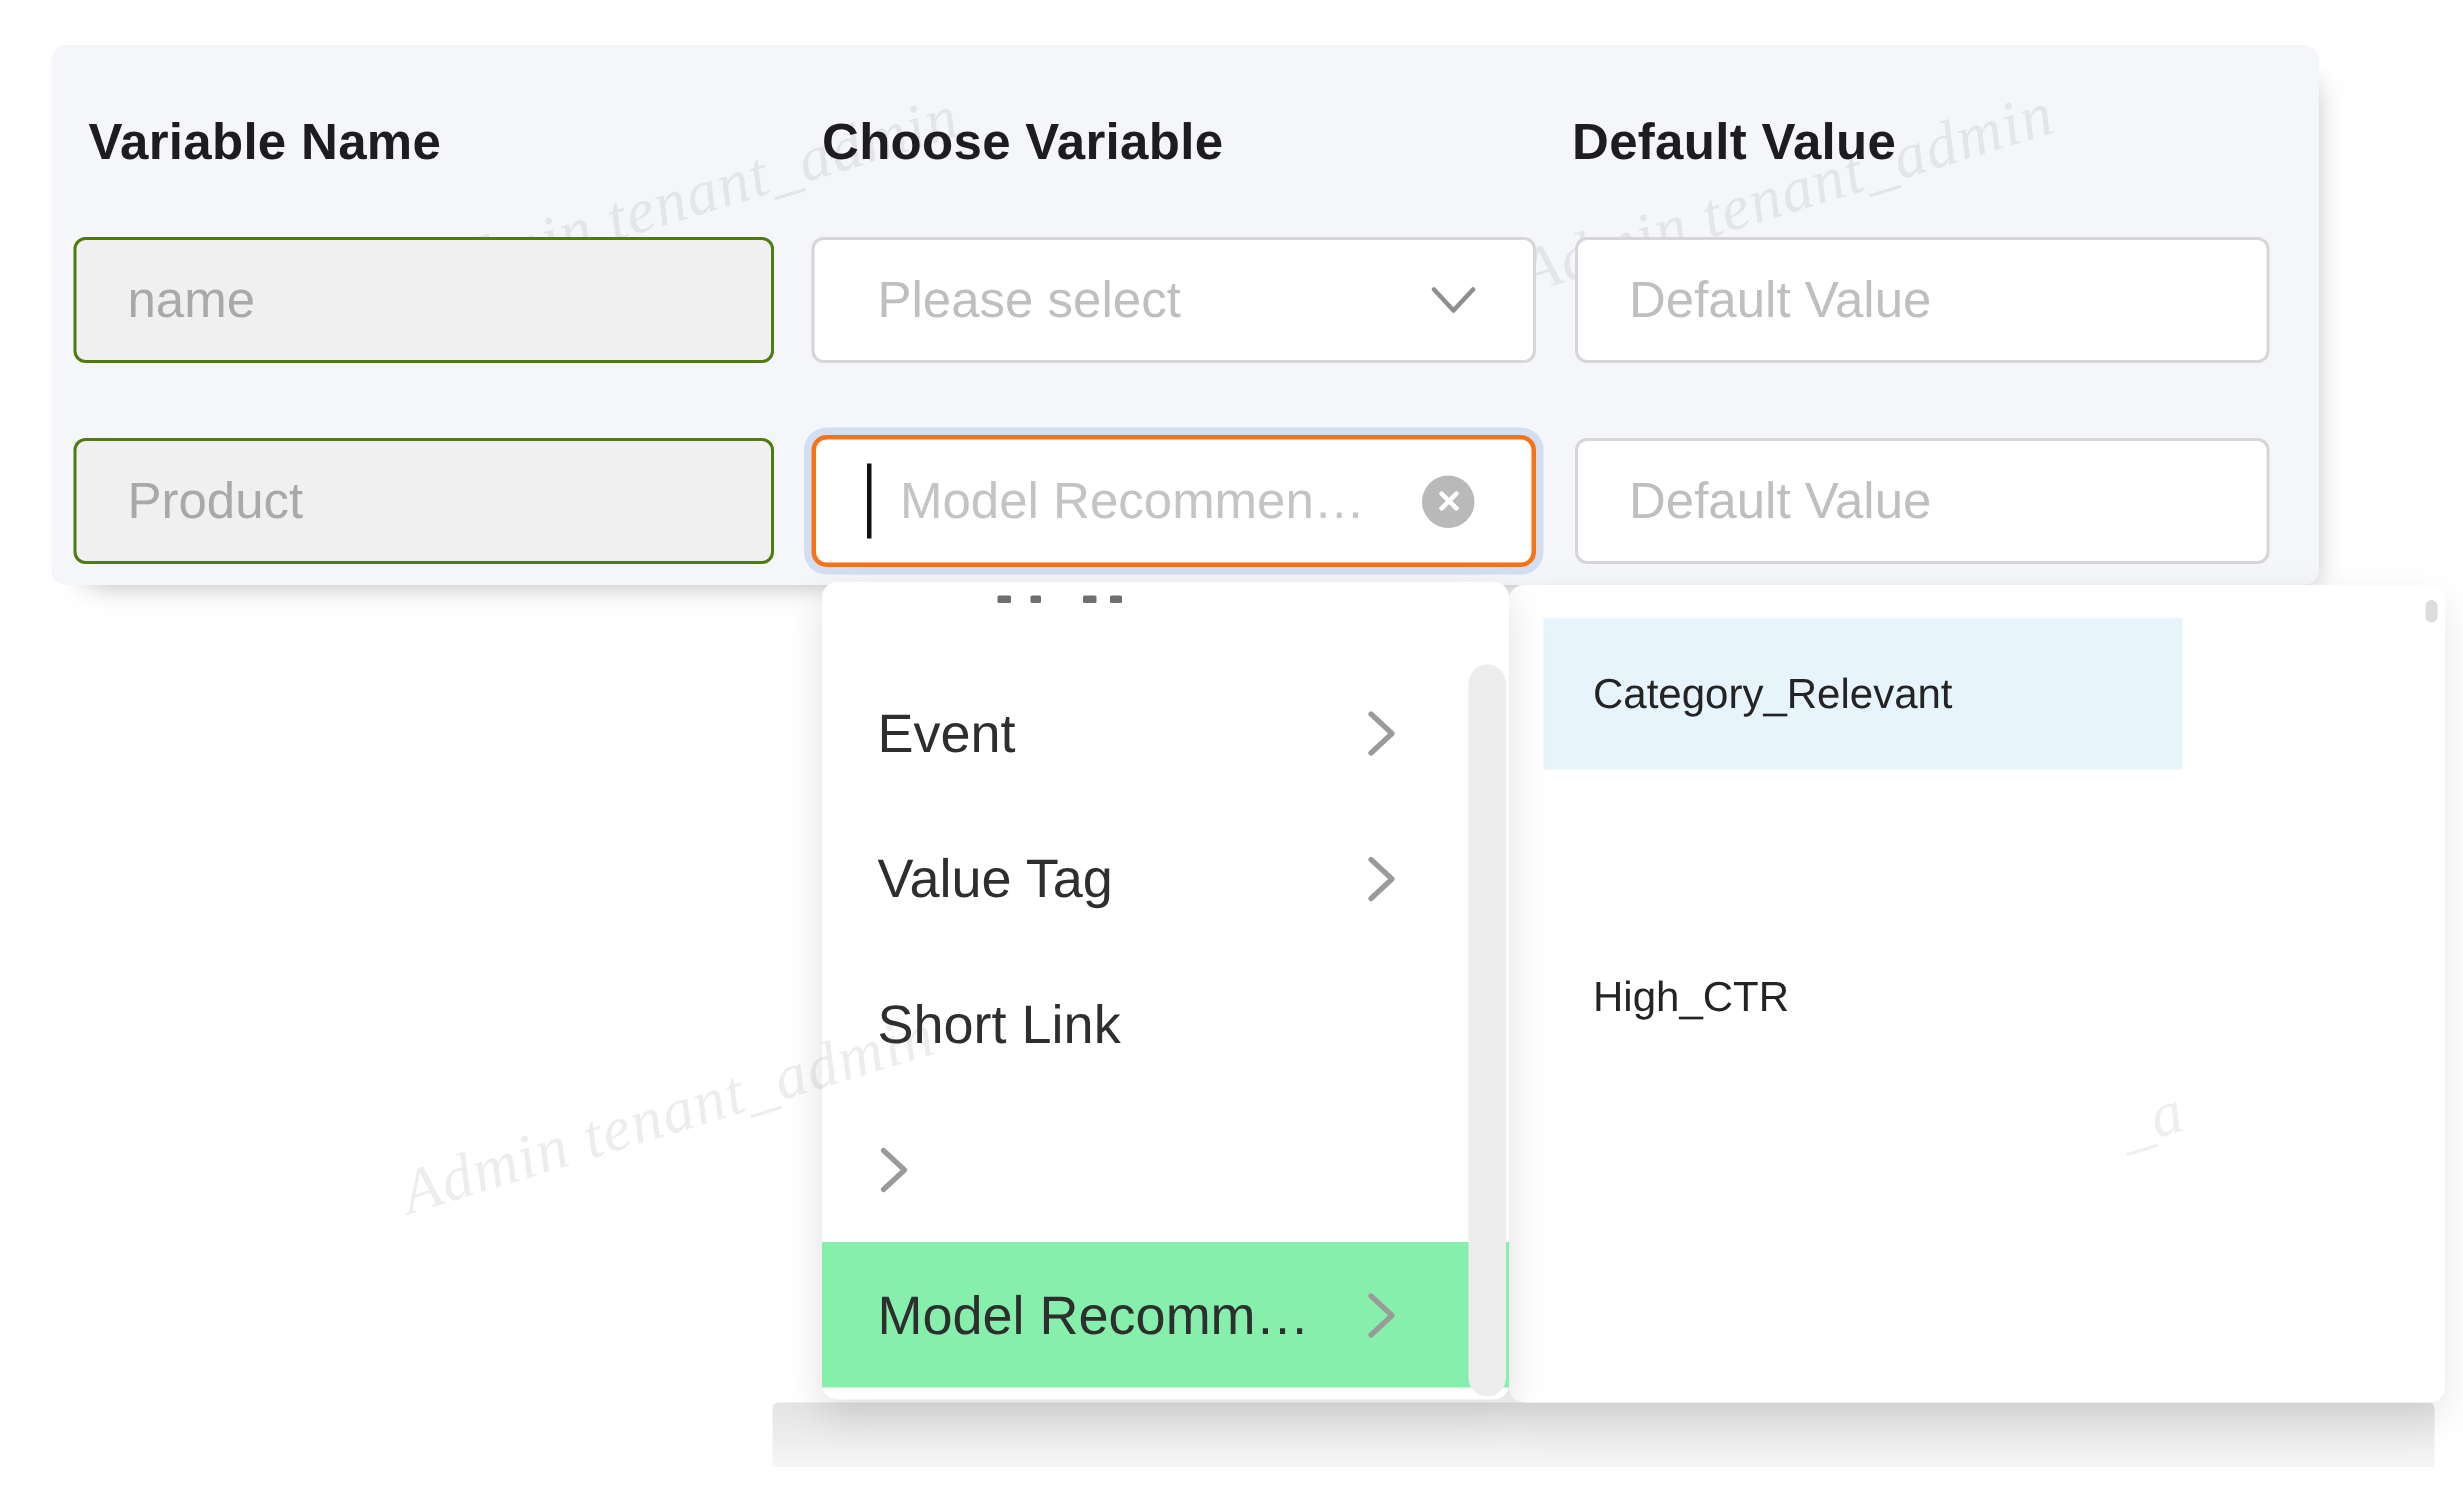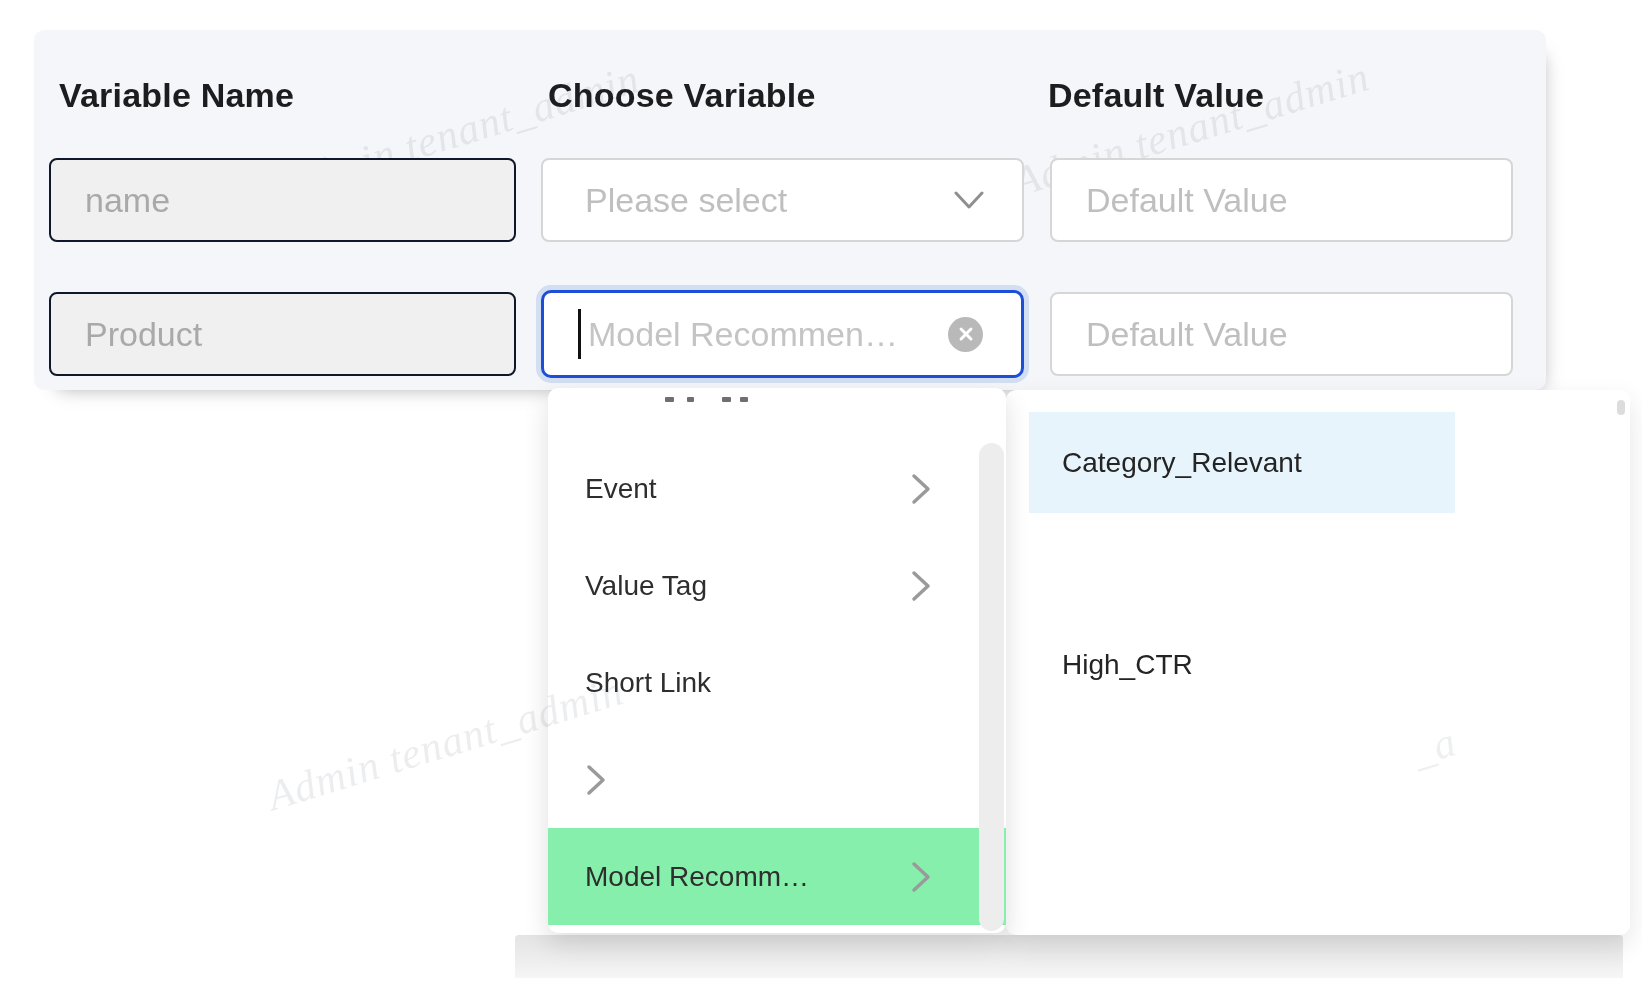--- a/index.html
+++ b/index.html
@@ -21,33 +21,33 @@
     color: #1d1d1f; letter-spacing: 0.2px; white-space: nowrap; }
   .label-1 { left: 59px; }
   .label-2 { left: 548px; }
   .label-3 { left: 1048px; }
 
   .field { border-radius: 8px; font-size: 34px; display: flex; align-items: center;
     white-space: nowrap; overflow: hidden; }
   .row1 { top: 158px; height: 84px; }
   .row2 { top: 292px; height: 84px; }
   .col1 { left: 49px;  width: 467px; }
-  .col2 { left: 541px; width: 483px; }
+  .col2 { left: 541px; width: 483px; gap: 12px; }
   .col3 { left: 1050px; width: 463px; }
 
-  .input-disabled { background: #f0f0f0; border: 2px solid #0f172a; color: #a9a9a9;
+  .input-disabled { background: #f0f0f0; border: 2px solid #4d7c0f; color: #a9a9a9;
     padding-left: 34px; }
   .input-plain { background: #ffffff; border: 2px solid #d6d6d6; color: #bfbfbf;
     padding-left: 34px; }
   .select-idle { background: #ffffff; border: 2px solid #d6d6d6; color: #bfbfbf;
     padding-left: 42px; justify-content: space-between; }
   .select-idle .ph { flex: 1; }
   .chev-down { width: 30px; height: 20px; margin-right: 38px; flex: 0 0 auto; }
 
-  .select-focused { background: #ffffff; border: 3px solid #1d4ed8; border-radius: 10px;
+  .select-focused { background: #ffffff; border: 3px solid #f97316; border-radius: 10px;
     box-shadow: 0 0 0 5px rgba(85,135,220,0.22); color: #c4c4c4;
     padding-left: 34px; height: 88px; top: 290px; align-items: center; }
   .caret-bar { width: 3px; height: 50px; background: #111; margin-right: 7px; flex: 0 0 auto; }
   .sel-text { flex: 1; overflow: hidden; }
   .clear-btn { width: 35px; height: 35px; border-radius: 50%; background: #b9b9b9;
     margin-right: 38px; flex: 0 0 auto; position: relative; }
   .clear-btn::before, .clear-btn::after { content: ""; position: absolute; left: 50%; top: 50%;
     width: 17px; height: 3px; background: #fff; border-radius: 2px; }
   .clear-btn::before { transform: translate(-50%,-50%) rotate(45deg); }
   .clear-btn::after  { transform: translate(-50%,-50%) rotate(-45deg); }
@@ -65,21 +65,21 @@
   
   .menu-panel { left: 548px; top: 388px; width: 458px; height: 545px; background: #fff;
     border-radius: 10px; box-shadow: 0 10px 26px rgba(0,0,0,0.13); z-index: 30; }
   .clip-dashes { position: absolute; left: 0; top: 9px; width: 100%; height: 6px; }
   .clip-dashes i { position: absolute; top: 0; height: 5px; background: #6f6f6f;
     border-radius: 1px; }
   .d1 { left: 117px; width: 9px; } .d2 { left: 139px; width: 7px; }
   .d3 { left: 174px; width: 9px; } .d4 { left: 192px; width: 8px; }
 
   .menu-item { position: absolute; left: 0; width: 100%; height: 97px;
-    display: flex; align-items: center; font-size: 28px; color: #2e2e2e;
+    display: flex; align-items: center; font-size: 36px; color: #2e2e2e;
     padding: 0 28px 0 37px; }
   .mi-0 { top: 52px; } .mi-1 { top: 149px; } .mi-2 { top: 246px; }
   .mi-3 { top: 343px; } .mi-4 { top: 440px; border-radius: 0; }
   .menu-item.active { background: #86efac; }
   .menu-item .mi-label { flex: 1; overflow: hidden; white-space: nowrap; }
   .chev-right { width: 22px; height: 34px; flex: 0 0 auto; margin-right: 46px; }
 
   .menu-scrollbar { position: absolute; right: 2px; top: 55px; width: 25px; height: 488px;
     background: #ededed; border-radius: 13px; }
 

